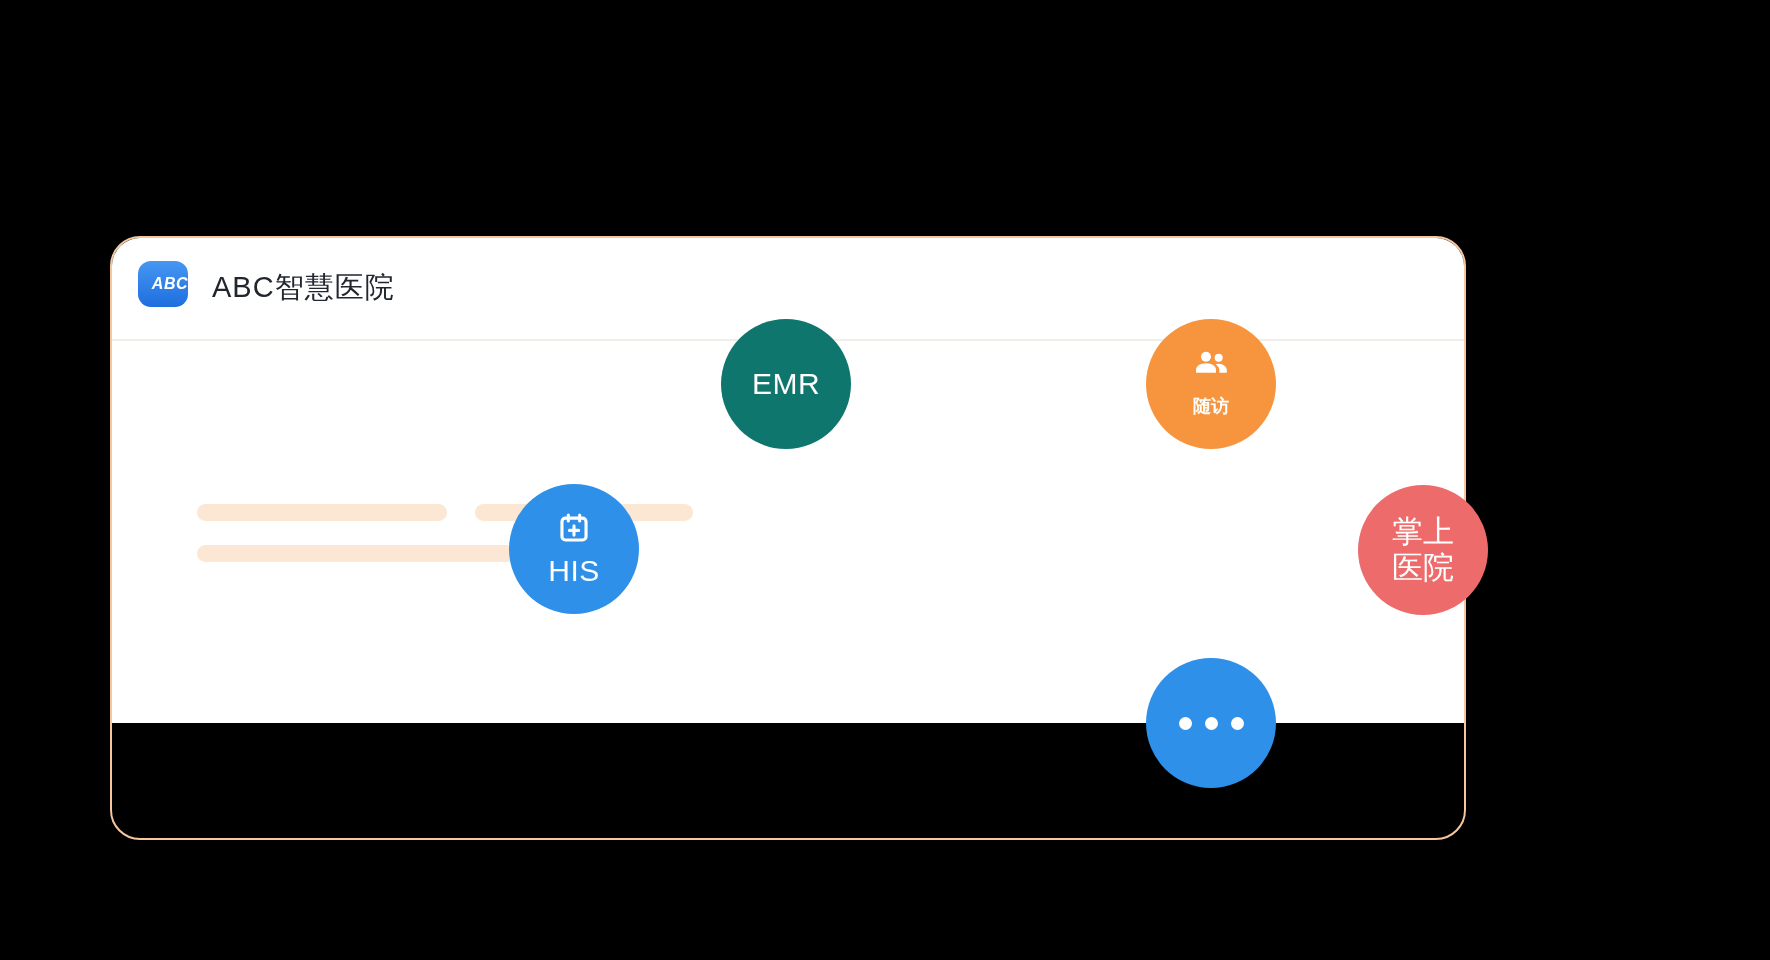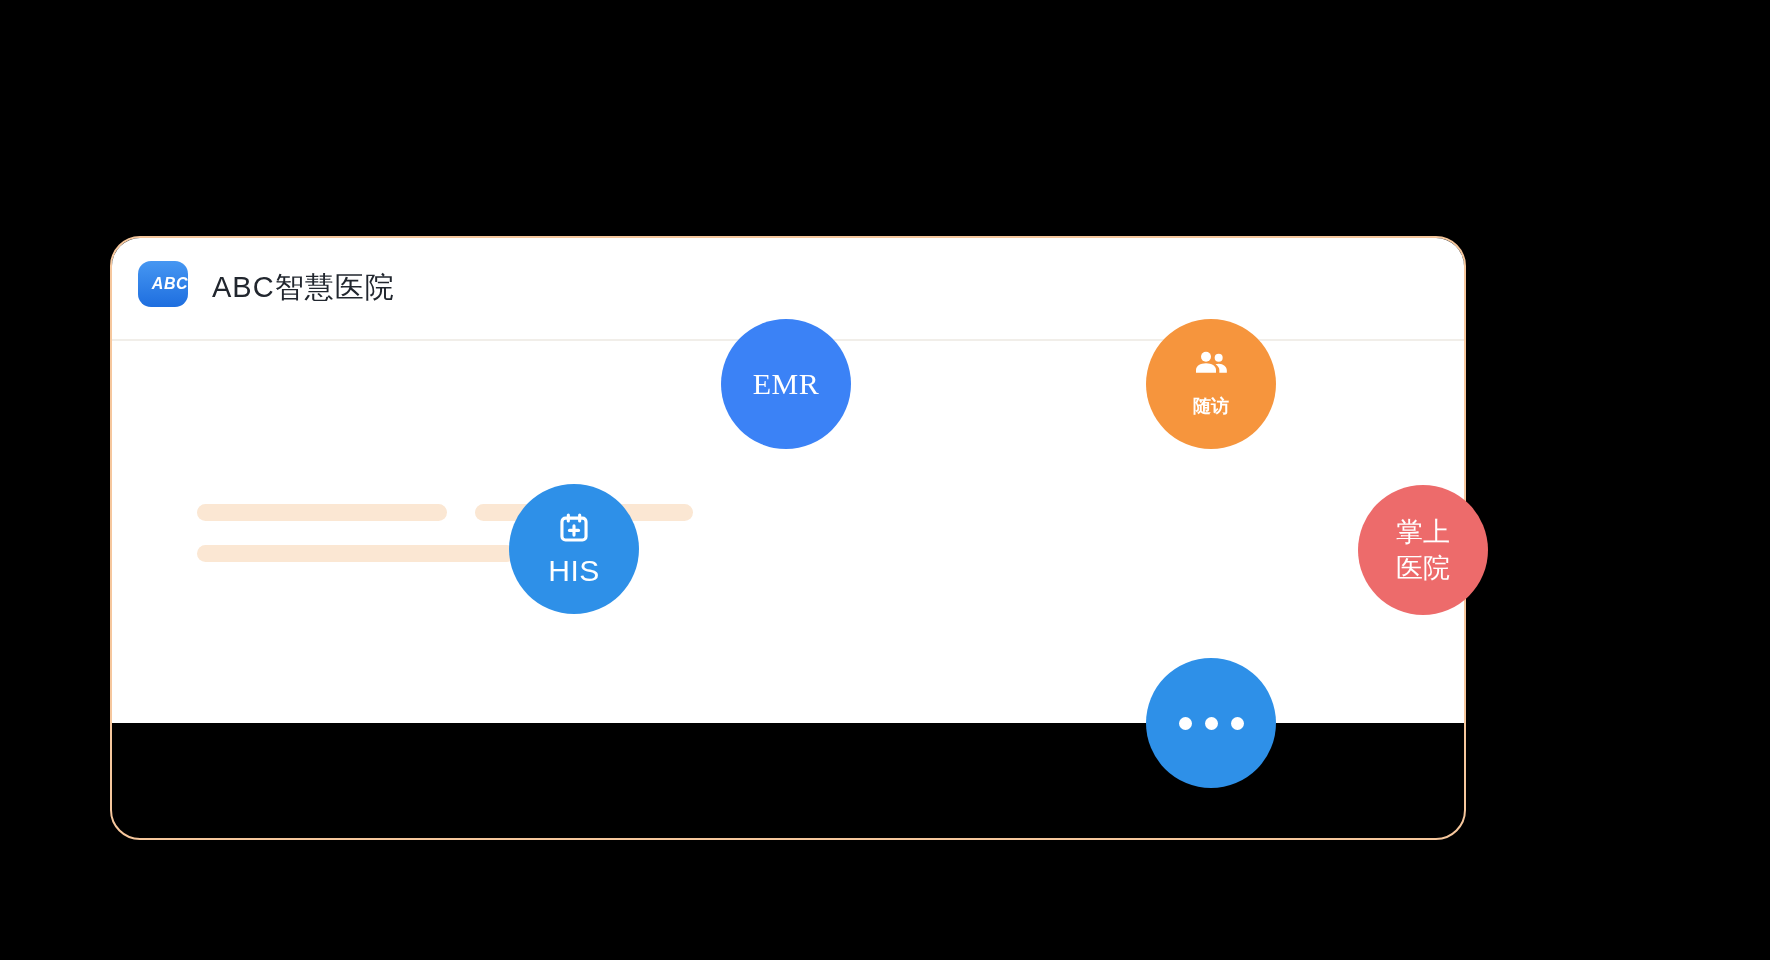--- a/index.html
+++ b/index.html
@@ -59,21 +59,21 @@
   
   .node{
     position:absolute;
     width:130px;height:130px;border-radius:50%;
     display:flex;flex-direction:column;align-items:center;justify-content:center;
     color:#fff;text-align:center;
     z-index:5;
   }
   .node-label{font-size:30px;font-weight:500;letter-spacing:.5px;line-height:34px;}
   .node-label-cn{font-size:18px;font-weight:700;line-height:32px;}
-  .node-label-two{font-size:27px;font-weight:500;line-height:36px;}
+  .node-label-two{font-size:31px;font-weight:500;line-height:36px;}
   .node .icon{display:block;margin-bottom:5px;}
   .n-emr {left:609px; top:81px;}
   .n-suifang {left:1034px;top:81px;}
   .n-his {left:397px; top:246px;}
   .n-pacs {left:821px; top:250px;}
   .n-mobile {left:1246px;top:247px;}
   .n-cdss {left:609px; top:420px;}
   .n-more {left:1034px;top:420px;}
   
   .dots{display:flex;gap:13px;align-items:center;justify-content:center;}
@@ -91,21 +91,21 @@
         <span>ABC</span>
       </div>
       <div class="title">ABC智慧医院</div>
       <div class="divider"></div>
 
       <div class="bar bar1"></div>
       <div class="bar bar2"></div>
       <div class="bar bar3"></div>
     </div>
 
-    <div class="node n-emr" style="background: #3b82f6; font-family: Liberation Serif, serif;">
+    <div class="node n-emr" style="background: #0f766e;">
       <span class="node-label">EMR</span>
     </div>
 
     <div class="node n-suifang" style="background: rgb(246, 149, 61);">
       <span class="icon">
         <svg width="40" height="34" viewBox="0 0 24 20" fill="#ffffff">
           <circle cx="9" cy="5.6" r="3"></circle>
           <path d="M9 9.6c-3.4 0-6 1.7-6 3.9v1.7h12v-1.7c0-2.2-2.6-3.9-6-3.9z"></path>
           <circle cx="16.6" cy="6.2" r="2.4"></circle>
           <path d="M16.6 9.9c-.7 0-1.3.1-1.9.3 1.4 1 2.3 2.1 2.3 3.3v1.7h4.5v-1.4c0-2.1-2.1-3.9-4.9-3.9z"></path>

